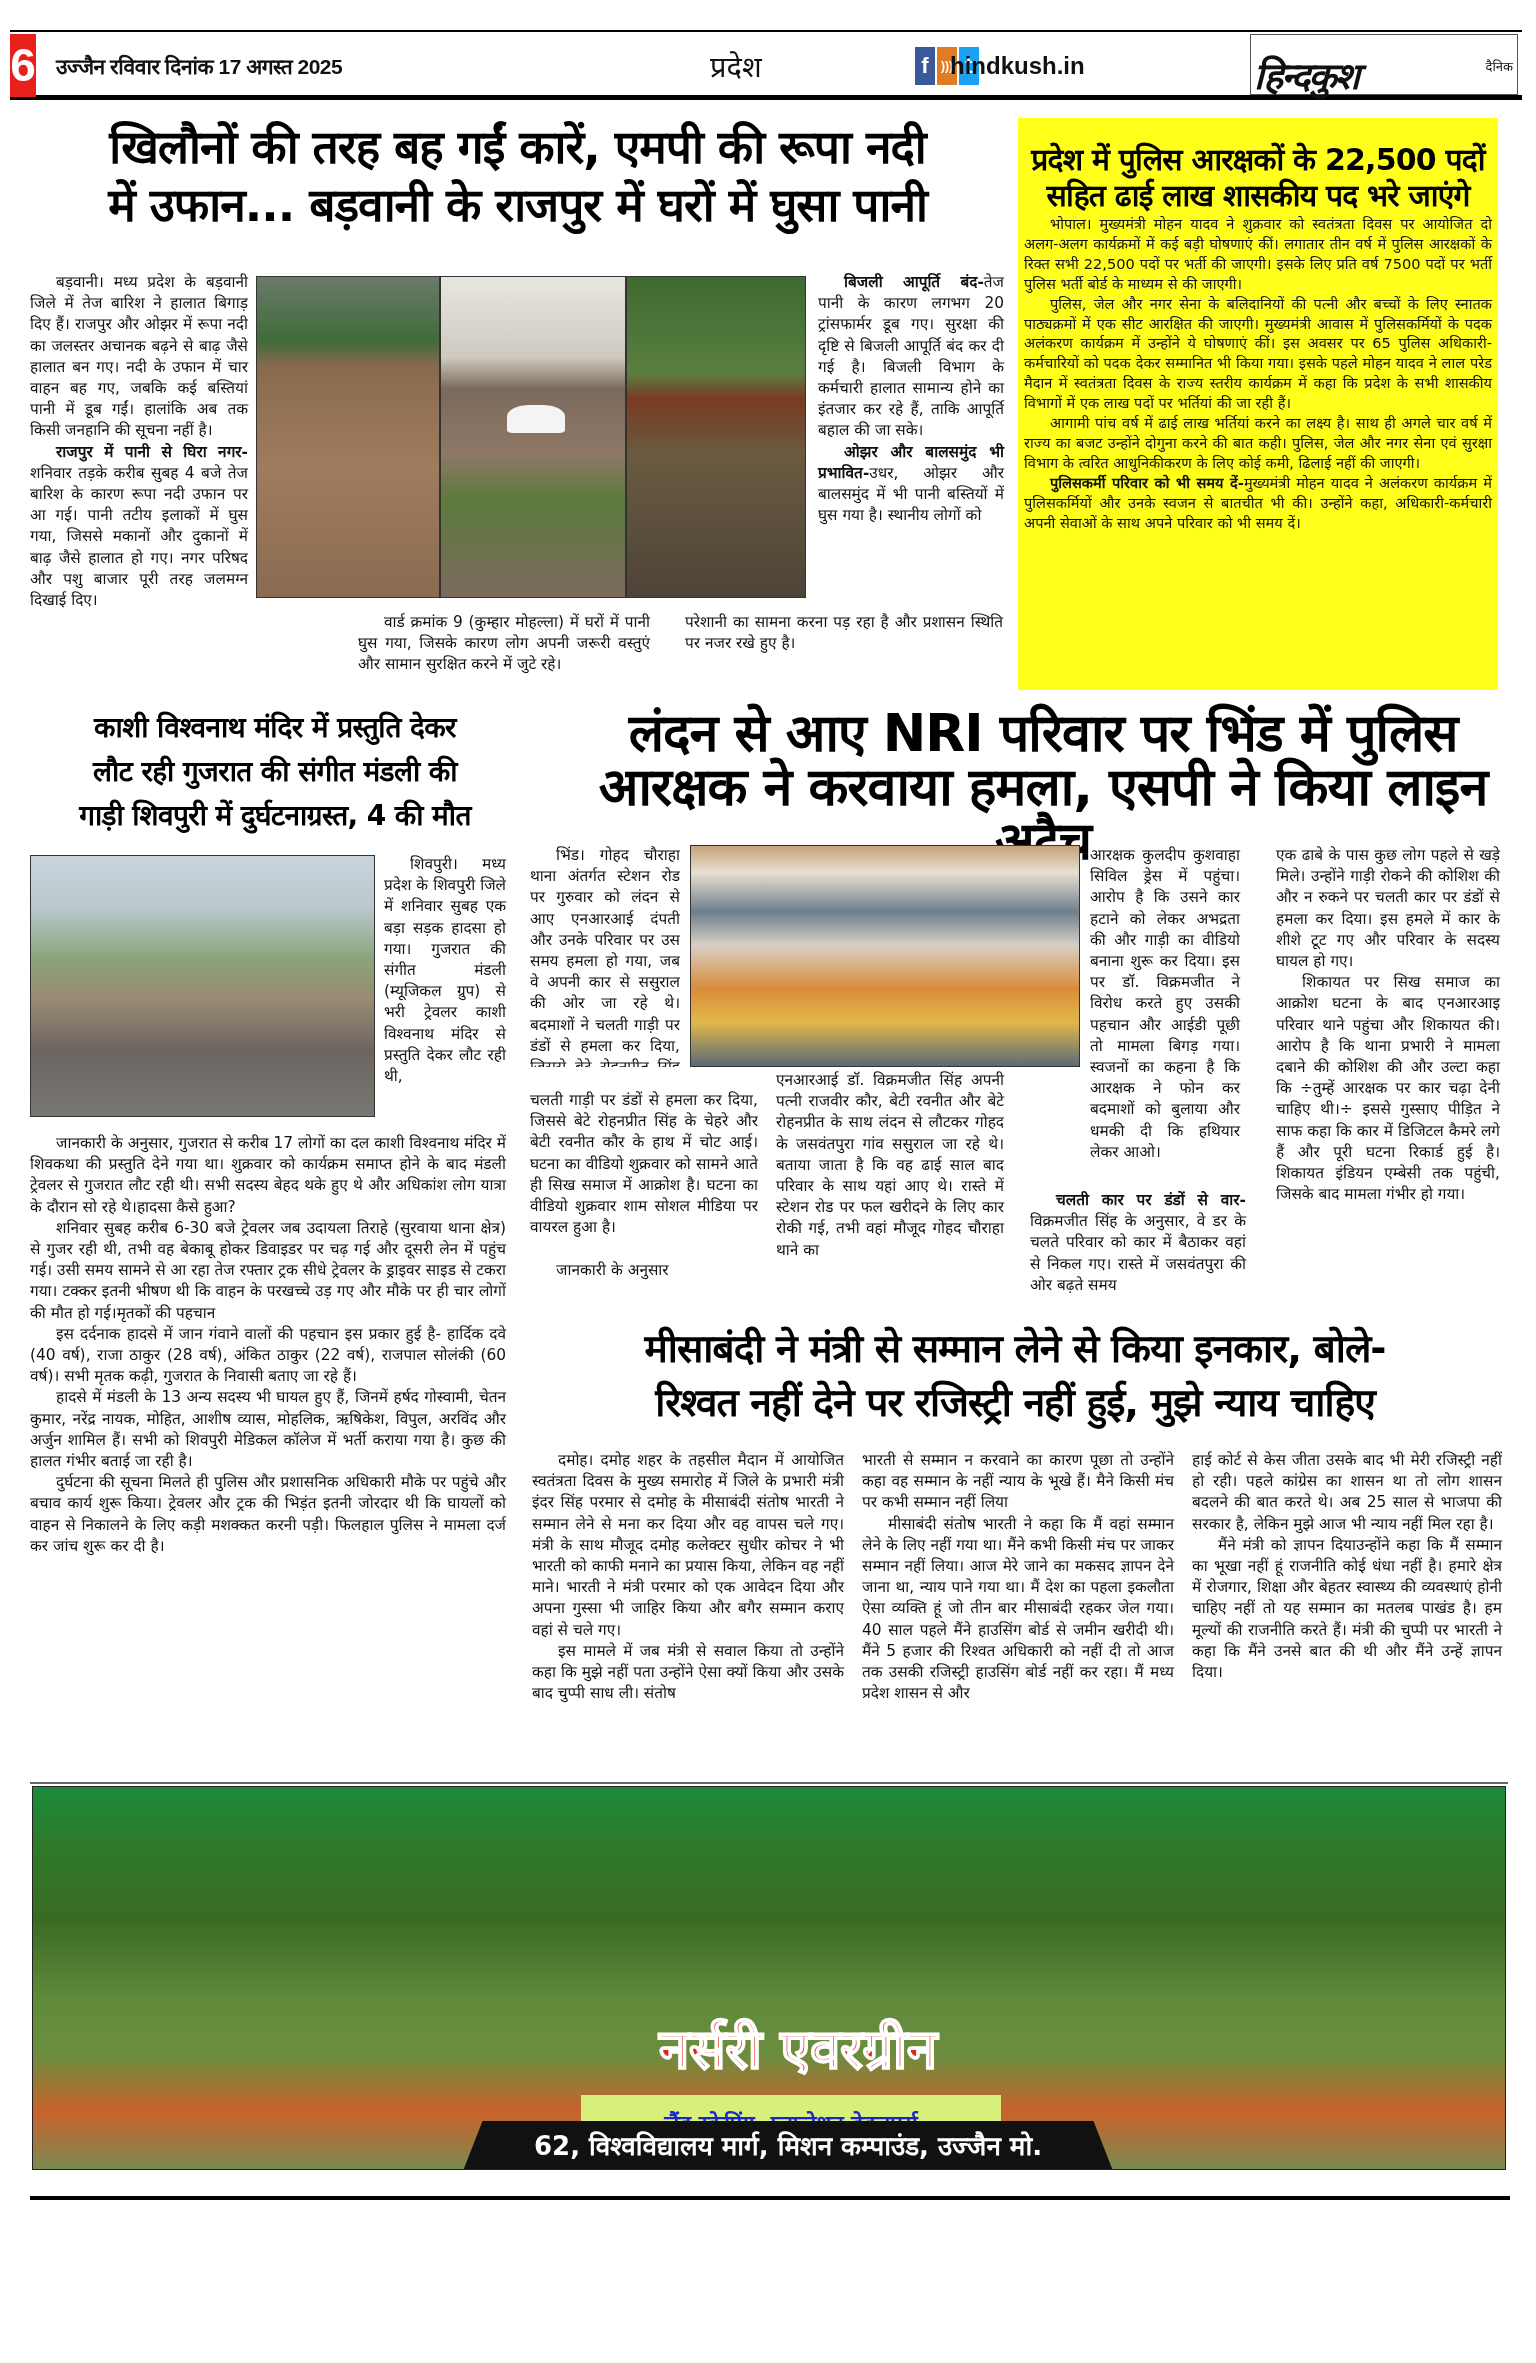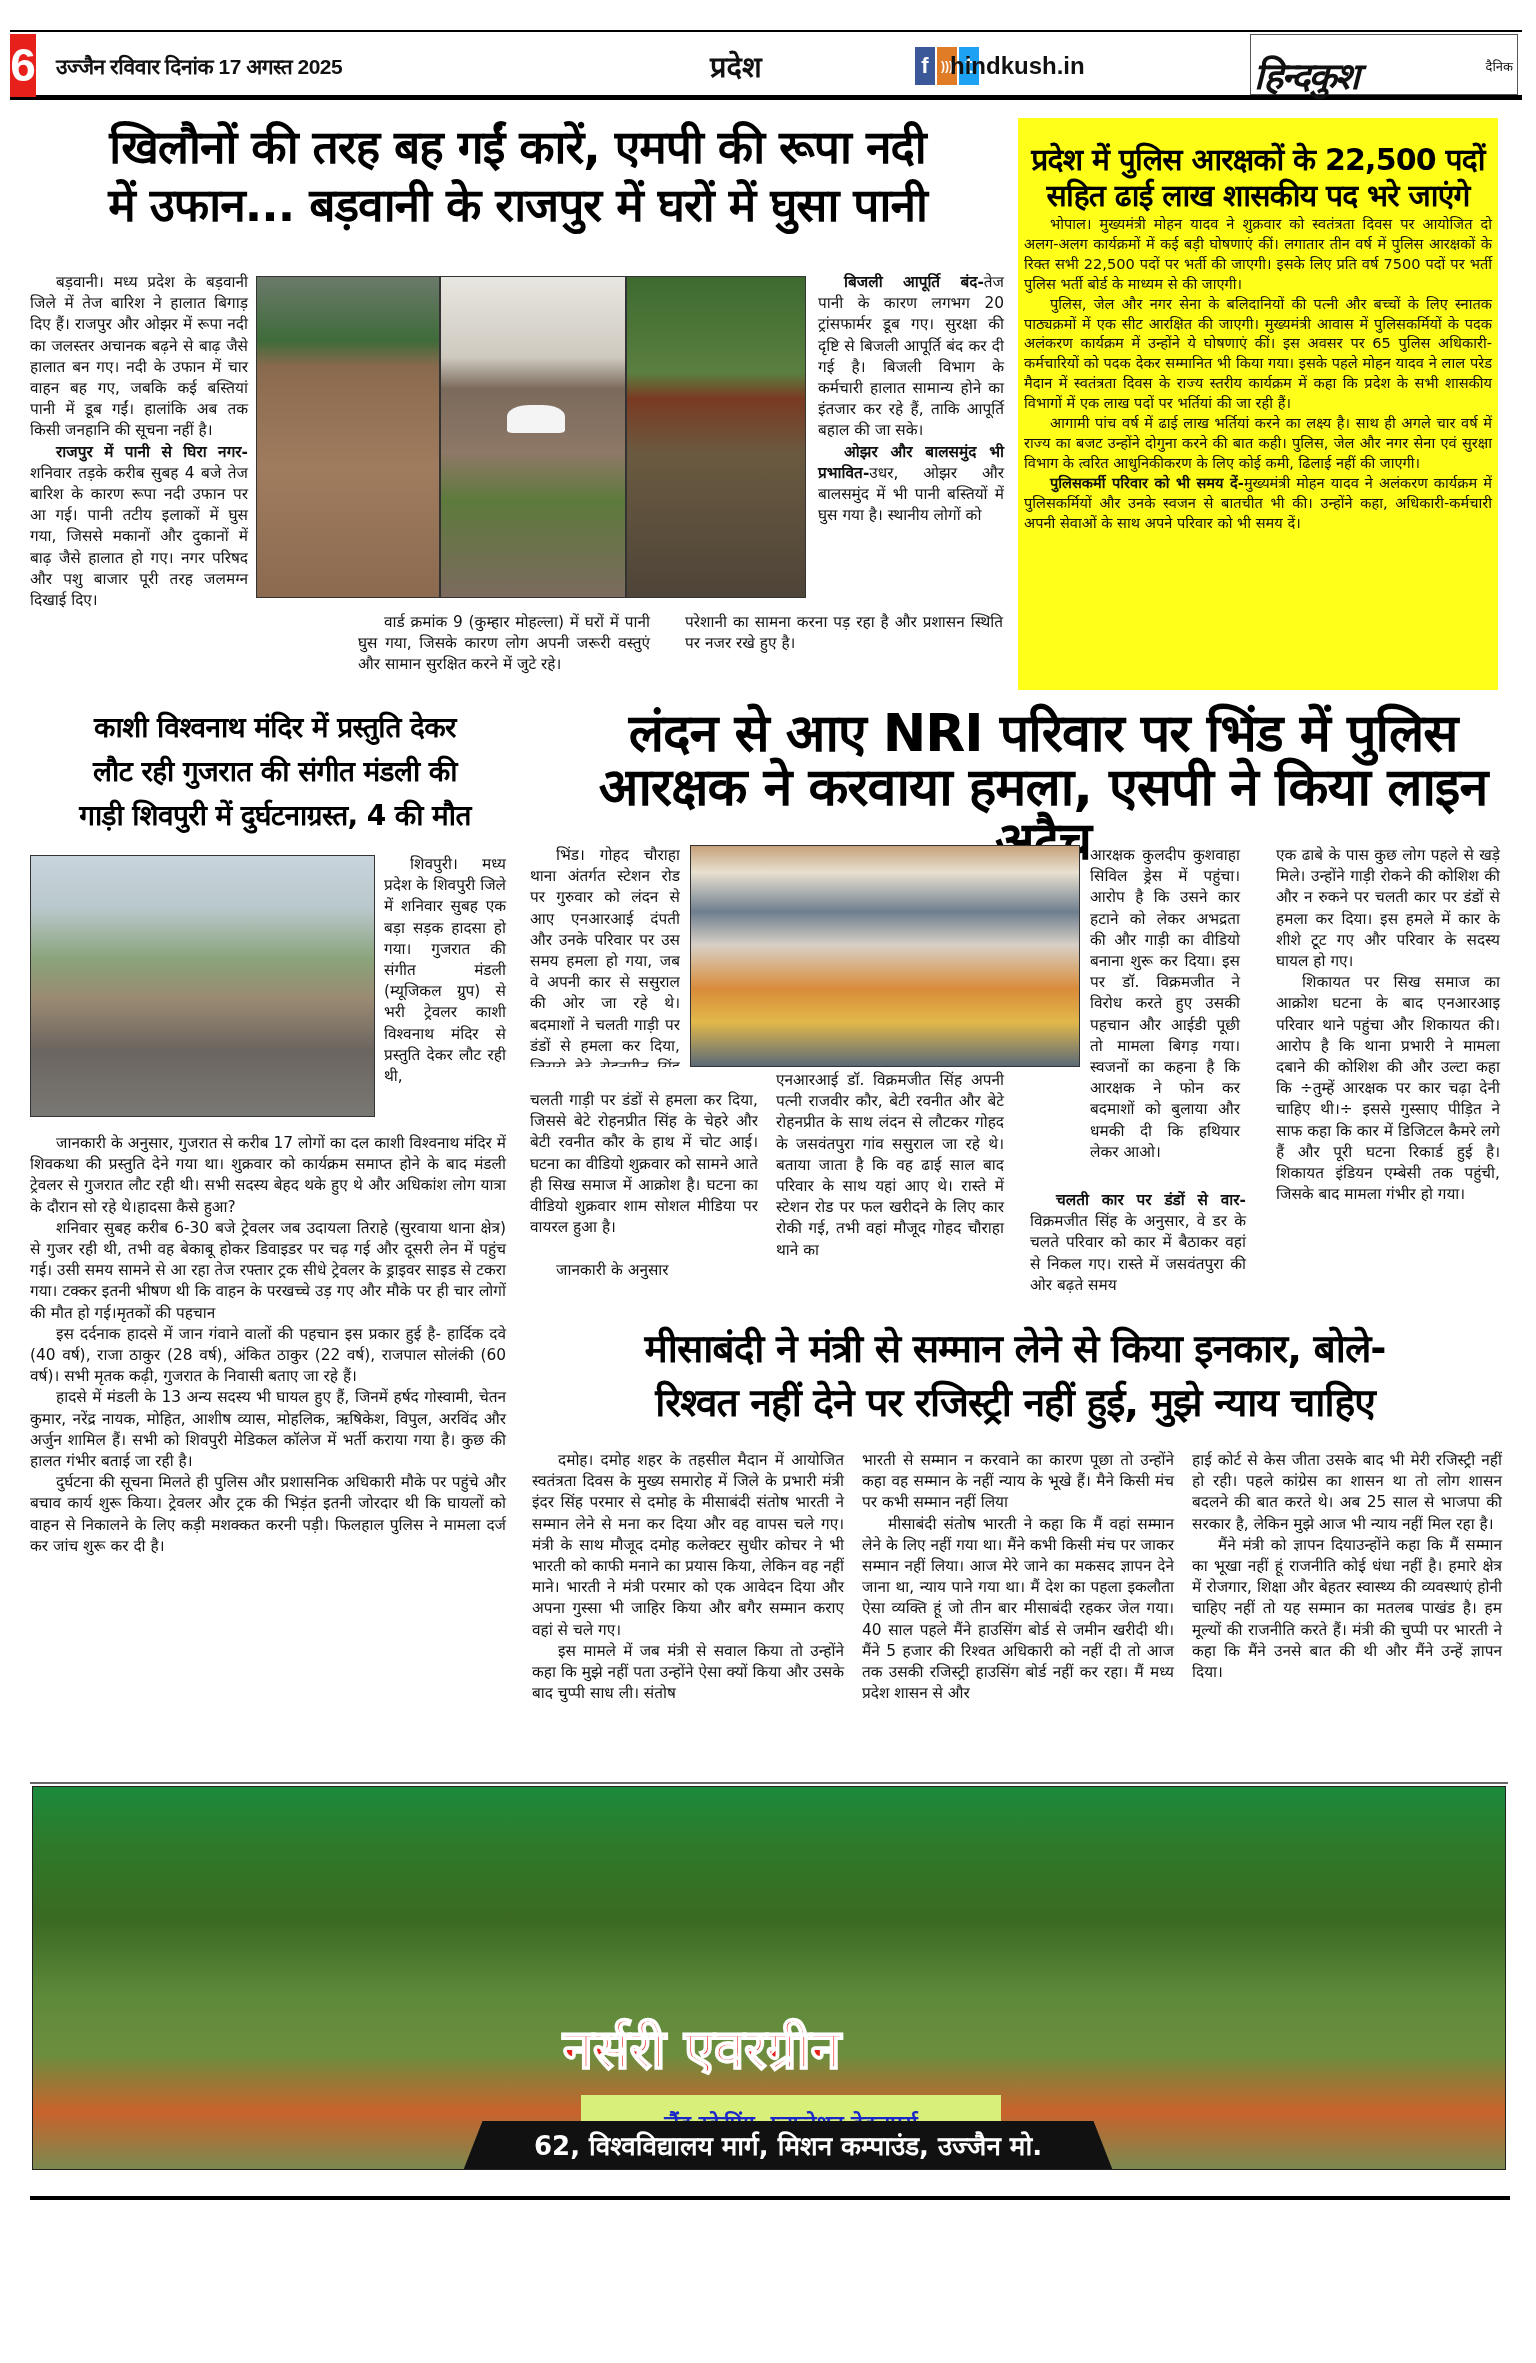--- a/index.html
+++ b/index.html
@@ -7,21 +7,21 @@
   body { position: relative; font-family: "DejaVu Sans", sans-serif; color: #111; overflow: hidden; }
   .abs { position: absolute; }
   p.txt { font-size: 15.4px; line-height: 21.2px; text-align: justify; text-indent: 26px; }
   p.txt .lead { font-weight: bold; }
   .hl { font-family: "DejaVu Sans", sans-serif; font-weight: bold; letter-spacing: -1px; color: #000; text-align: center; }
 
   
   #masthead { left: 10px; top: 30px; width: 1512px; height: 70px; border-top: 2px solid #000; border-bottom: 5px solid #000; }
   #page-no { left: 0; top: 2px; width: 26px; height: 63px; background: #e8201c; color: #fff; font-size: 46px; font-weight: bold; text-align: center; line-height: 63px; font-family: "Liberation Sans", sans-serif; }
   #dateline { left: 46px; top: 20px; font-size: 21px; font-weight: bold; font-family: "Liberation Sans", sans-serif; letter-spacing: -0.5px; }
-  #section { left: 230px; top: 14px; font-size: 29px; font-weight: bold; font-family: "Liberation Sans", sans-serif; }
+  #section { left: 230px; top: 14px; font-size: 29px; font-weight: normal; font-family: "Liberation Sans", sans-serif; }
   #social { left: 300px; top: 15px; display: flex; gap: 2px; }
   .soc { width: 14px; height: 38px; color: #fff; font-weight: bold; font-size: 22px; text-align: center; line-height: 38px; font-family: "Liberation Sans", sans-serif; }
   #site { left: 348px; top: 20px; font-size: 24px; font-weight: bold; font-family: "Liberation Sans", sans-serif; }
   #logo-box { left: 424px; top: 2px; width: 84px; height: 61px; border: 1px solid #555; }
   #logo-dainik { right: 4px; top: 2px; font-size: 13px; margin-top: 20px; }
   #logo-name { left: 3px; top: 14px; font-size: 37px; font-weight: bold; font-style: italic; font-family: "DejaVu Serif", serif; letter-spacing: -2px; }
 
   
   .photo { border: 1px solid #333; overflow: hidden; }
   .flood1 { background: linear-gradient(180deg,#6b7a6a 0%,#3f6b3a 20%,#8a6a4e 28%,#a07c5e 60%,#8b6a50 100%); }
@@ -31,21 +31,21 @@
   .crowd { background: linear-gradient(180deg,#c6a27a 0%,#e8e0d0 12%,#6e7e8e 30%,#d8d0c6 45%,#d98c3a 65%,#e2b84a 80%,#5b6a78 100%); }
   .nursery { background: linear-gradient(180deg,#1c8a3c 0%,#2e7a2a 15%,#3b6a22 35%,#5e8a3a 55%,#6b8e3e 70%,#c9622c 85%,#7a8a50 100%); }
   .car { background: #f4f4f4; border-radius: 40% 40% 10% 10%; }
 
   
   #yellow-box { left: 1018px; top: 118px; width: 480px; height: 572px; background: #ffff1a; padding: 4px 6px 0 6px; }
   #yellow-box .hl { font-size: 30px; line-height: 36px; letter-spacing: -0.8px; margin-top: 20px; }
   #yellow-box p.txt { font-size: 14.6px; line-height: 19.9px; }
 
   .rule-h { height: 4px; background: #111; }
-  .ad-caption-1 { color: #e8201c; font-size: 54px; font-weight: bold; -webkit-text-stroke: 2px #fff; font-family: "DejaVu Sans", sans-serif; }
+  .ad-caption-1 { color: #e8201c; font-size: 54px; font-weight: bold; -webkit-text-stroke: 2px #fff; text-align: center; font-family: "DejaVu Sans", sans-serif; }
   .ad-caption-2 { background: #d8f07a; color: #1a28c8; font-size: 22px; font-weight: bold; text-align: center; }
   .ad-caption-3 { background: #111; color: #fff; font-size: 26px; font-weight: bold; text-align: center; clip-path: polygon(3% 0,97% 0,100% 100%,0 100%); }
 </style>
 </head>
 <body>
 
 <div id="masthead" class="abs">
   <div id="page-no" class="abs">6</div>
   <div id="dateline" class="abs" style="left:46px">उज्जैन रविवार दिनांक 17 अगस्त 2025</div>
   <div id="section" class="abs" style="left:700px">प्रदेश</div>

